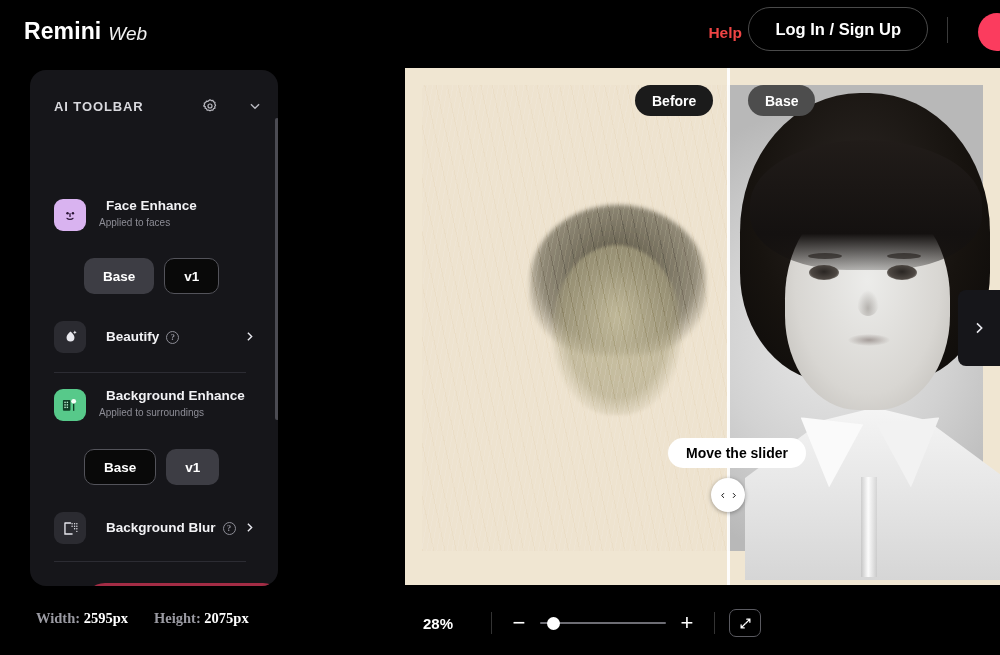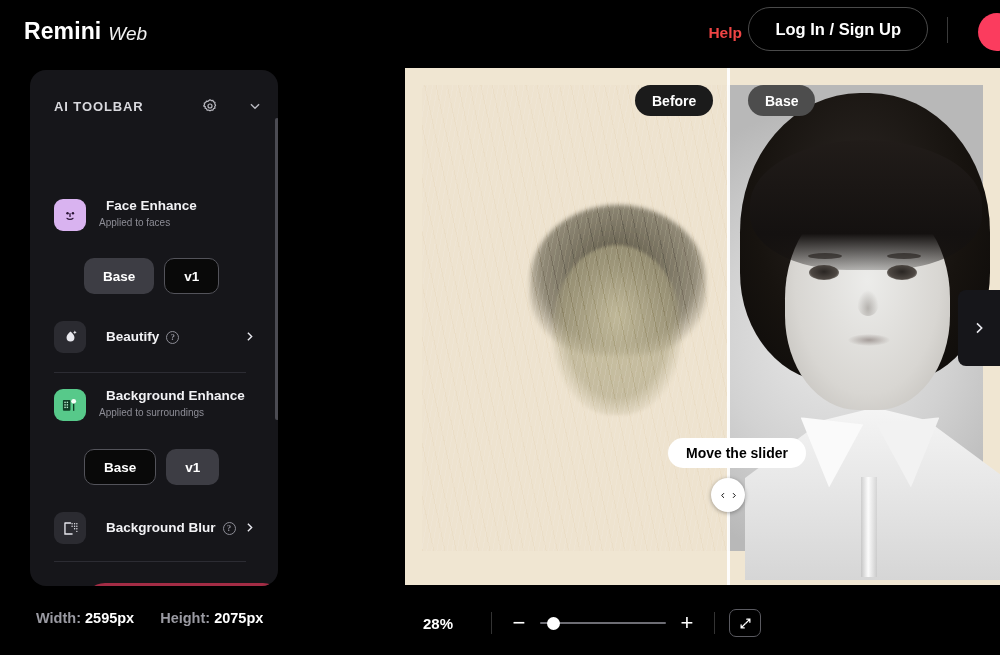--- a/index.html
+++ b/index.html
@@ -87,21 +87,21 @@
   .hr { position: absolute; left: 24px; width: 192px; height: 1px; background: #2c2c33; }
 
   #apply {
     position: absolute; left: 54px; top: 513px; width: 200px; height: 42px;
     background: #a32c45; border-radius: 22px; color: #c9a8b0;
     font-size: 15.5px; font-weight: bold;
     display: flex; align-items: center; justify-content: center; cursor: pointer;
   }
 
   
-  #dims { position: absolute; left: 36px; top: 610px; display: flex; gap: 26px; align-items: center; }
+  #dims { position: absolute; left: 36px; top: 610px; display: flex; gap: 26px; align-items: center; font-family: Liberation Serif, serif; }
   .dim { font-size: 14.5px; }
   .dim .k { color: #9a9aa2; font-weight: bold; }
   .dim .v { color: #fff; font-weight: bold; }
 
   #zoomctl { position: absolute; left: 423px; top: 605px; display: flex; align-items: center; height: 36px; }
   #zoompct { font-size: 15px; font-weight: bold; color: #fff; width: 54px; }
   .vline { width: 1px; height: 22px; background: #333; margin: 0 14px; }
   .zbtn { color: #fff; font-size: 22px; width: 26px; text-align: center; cursor: pointer; user-select: none; line-height: 20px; }
   #slider { position: relative; width: 126px; height: 14px; margin: 0 8px; cursor: pointer; }
   #strack { position: absolute; left: 0; top: 6px; width: 126px; height: 2px; background: #6d6d74; border-radius: 2px; }

